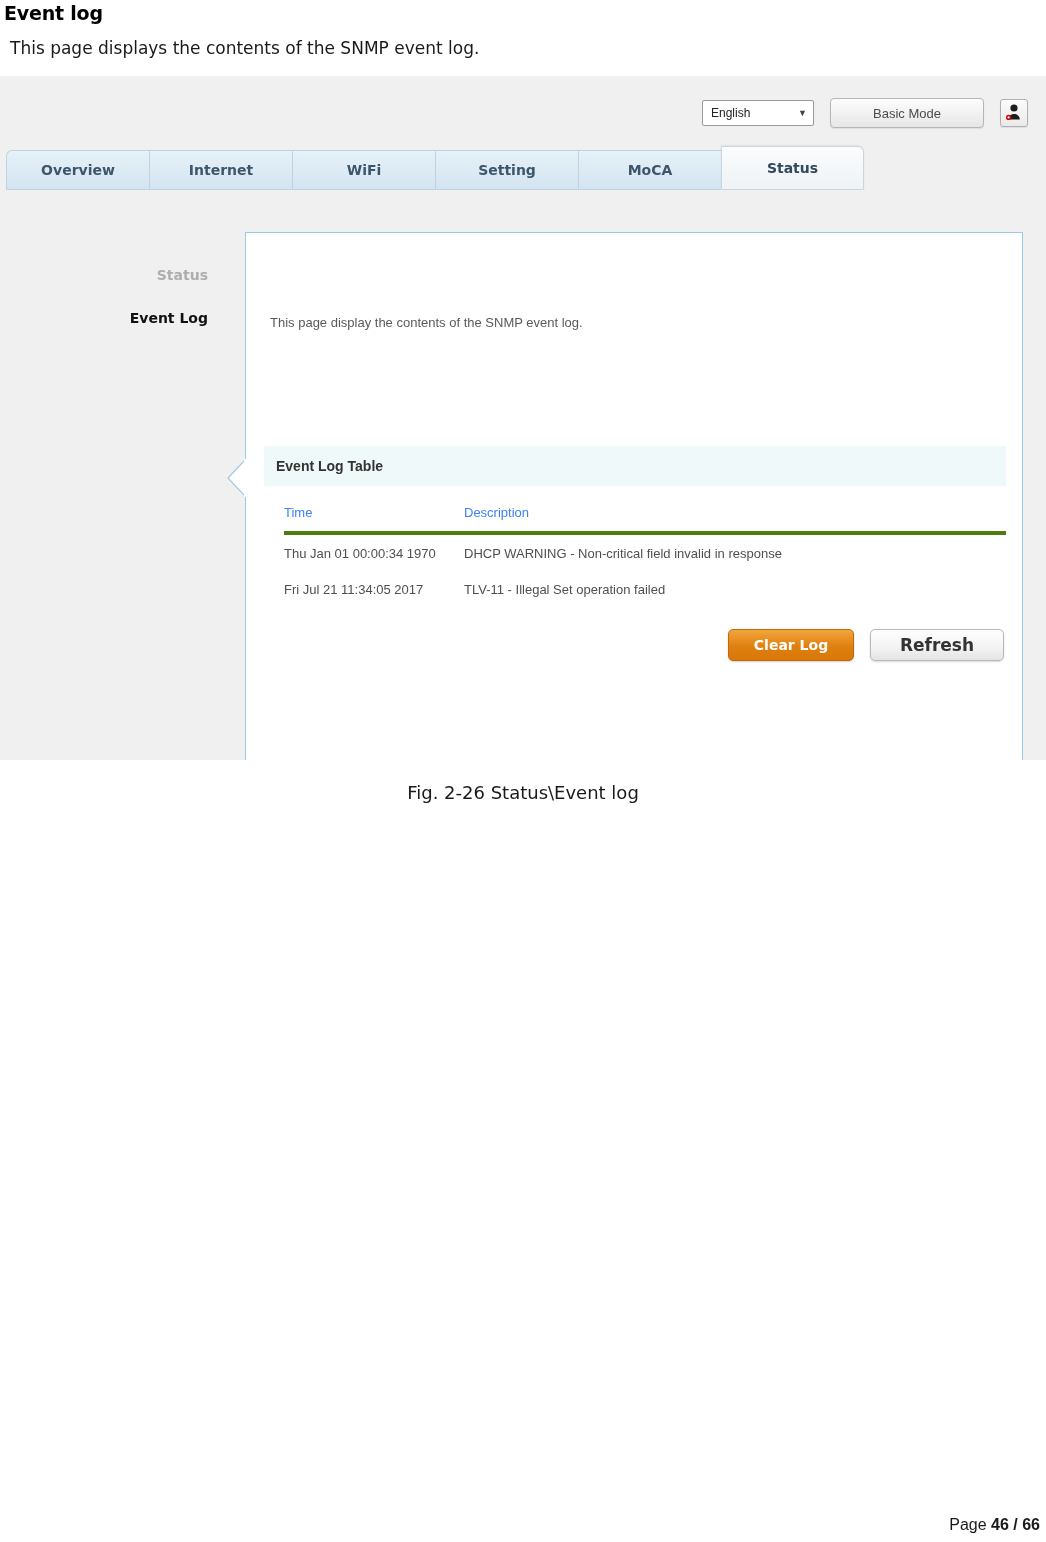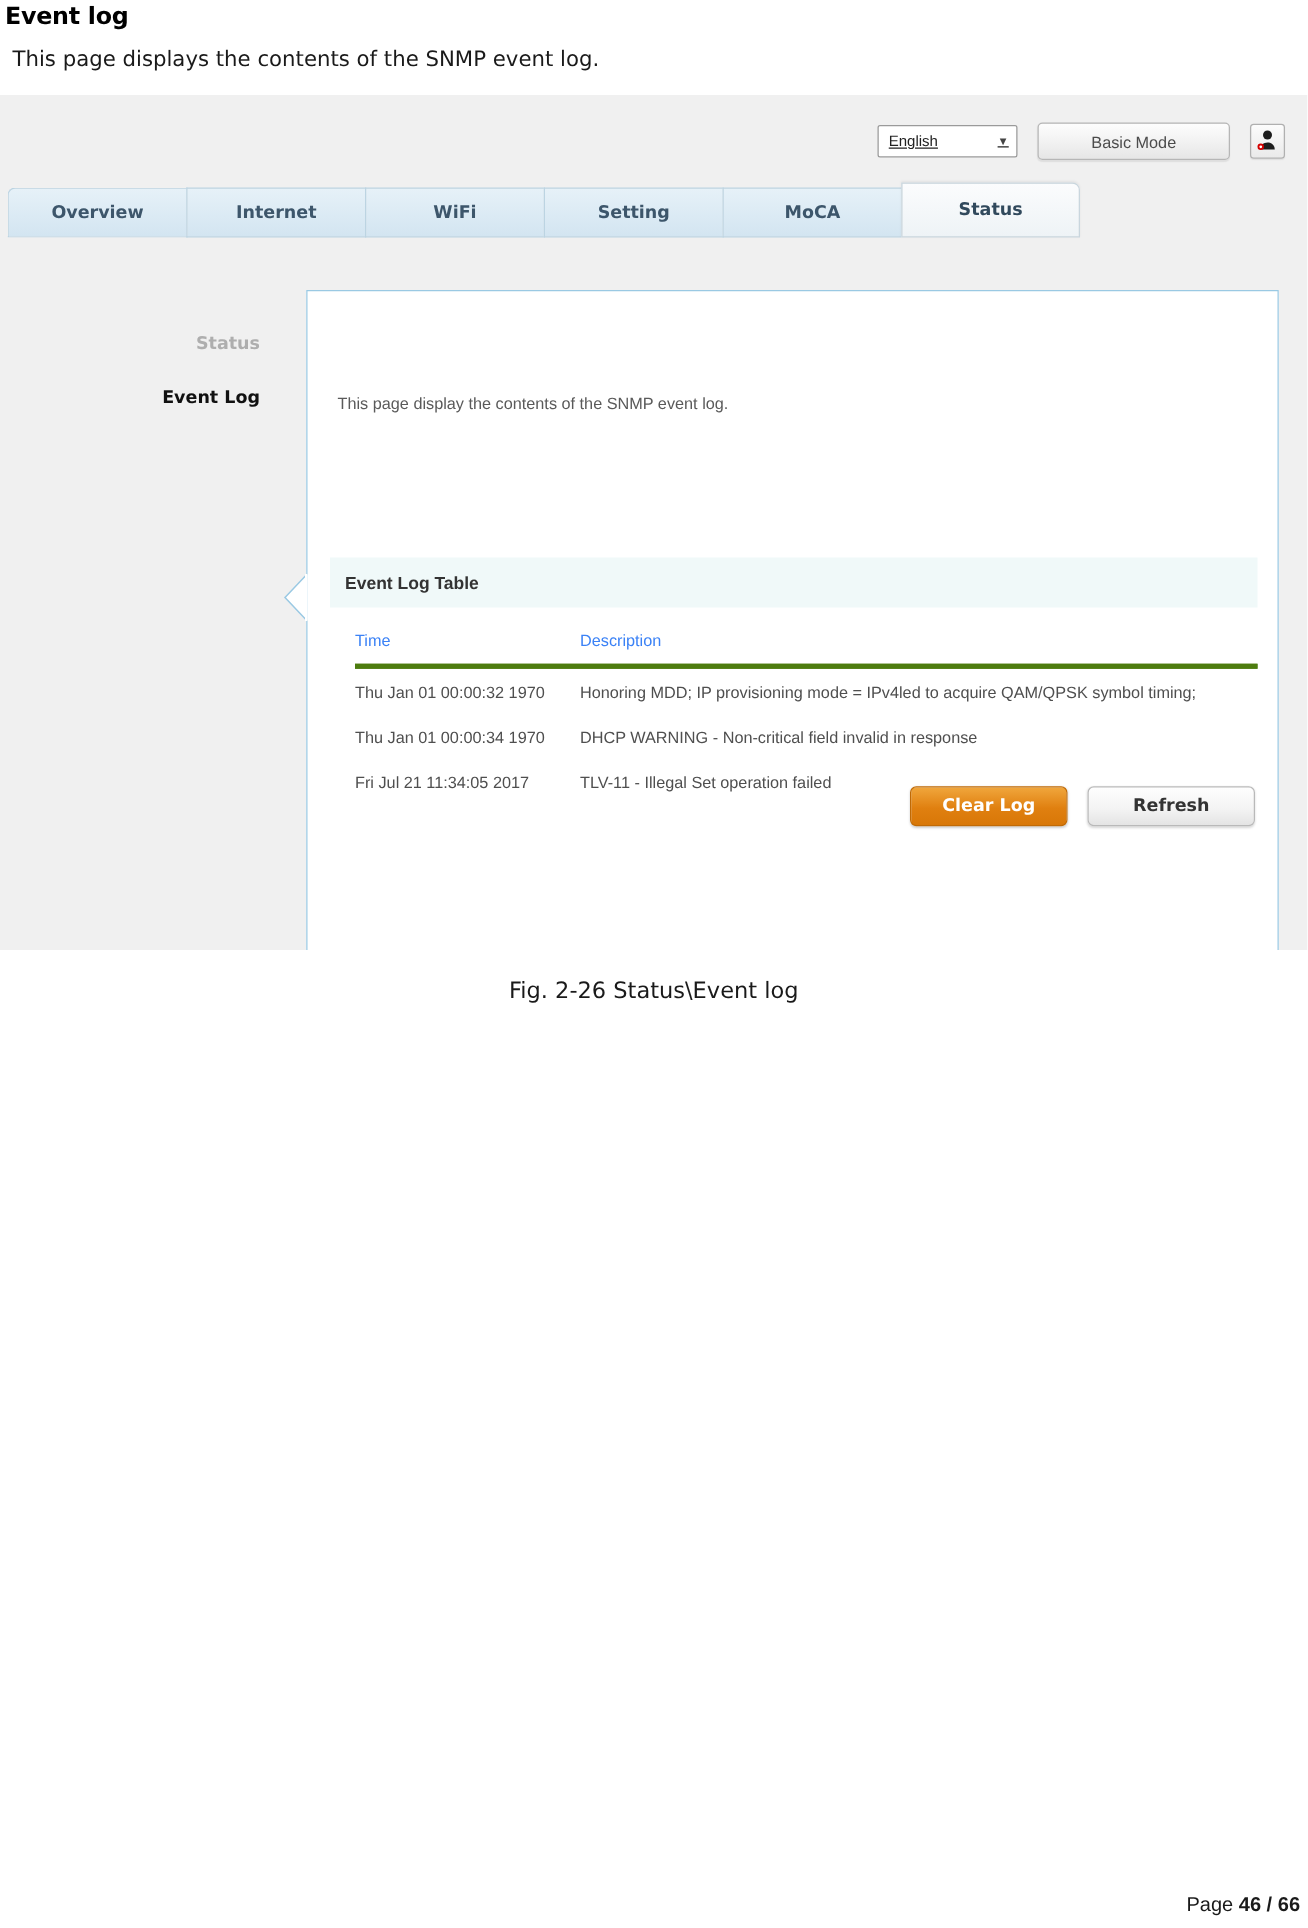--- a/index.html
+++ b/index.html
@@ -63,21 +63,20 @@
     border: 1px solid #9a9a9a;
     border-radius: 2px;
     display: flex;
     align-items: center;
     justify-content: space-between;
     padding: 0 6px 0 8px;
     box-sizing: border-box;
     font-size: 12px;
     color: #222222;
     font-family: "Liberation Sans", sans-serif;
-    text-decoration: underline;
   }
   .caret {
     font-size: 9px;
     color: #444444;
     line-height: 1;
   }
   .basic-mode {
     height: 28px;
     min-width: 120px;
     padding: 0 16px;
@@ -266,21 +265,21 @@
     font-family: "DejaVu Sans", sans-serif;
     box-shadow: 0 1px 2px rgba(0,0,0,0.2);
   }
   .btn-refresh {
     width: 132px;
     height: 30px;
     border-radius: 5px;
     background: linear-gradient(to bottom, #fefefe 0%, #f4f4f4 55%, #e4e4e4 100%);
     border: 1px solid #b9b9b9;
     color: #333333;
-    font-size: 14px;
+    font-size: 17px;
     font-weight: bold;
     display: flex;
     align-items: center;
     justify-content: center;
     font-family: "DejaVu Sans", sans-serif;
     box-shadow: 0 1px 2px rgba(0,0,0,0.16);
     text-align: center;
   }
 
   
@@ -376,24 +375,20 @@
     </div>
 
     <table class="log-table">
       <thead>
         <tr>
           <th class="col-time">Time</th>
           <th>Description</th>
         </tr>
       </thead>
       <tbody>
-        <tr>
-          <td class="col-time">Thu Jan 01 00:00:32 1970</td>
-          <td>Honoring MDD; IP provisioning mode = IPv4led to acquire QAM/QPSK symbol timing;</td>
-        </tr>
         <tr>
           <td class="col-time">Thu Jan 01 00:00:34 1970</td>
           <td>DHCP WARNING - Non-critical field invalid in response</td>
         </tr>
         <tr>
           <td class="col-time">Fri Jul 21 11:34:05 2017</td>
           <td>TLV-11 - Illegal Set operation failed</td>
         </tr>
       </tbody>
     </table>

